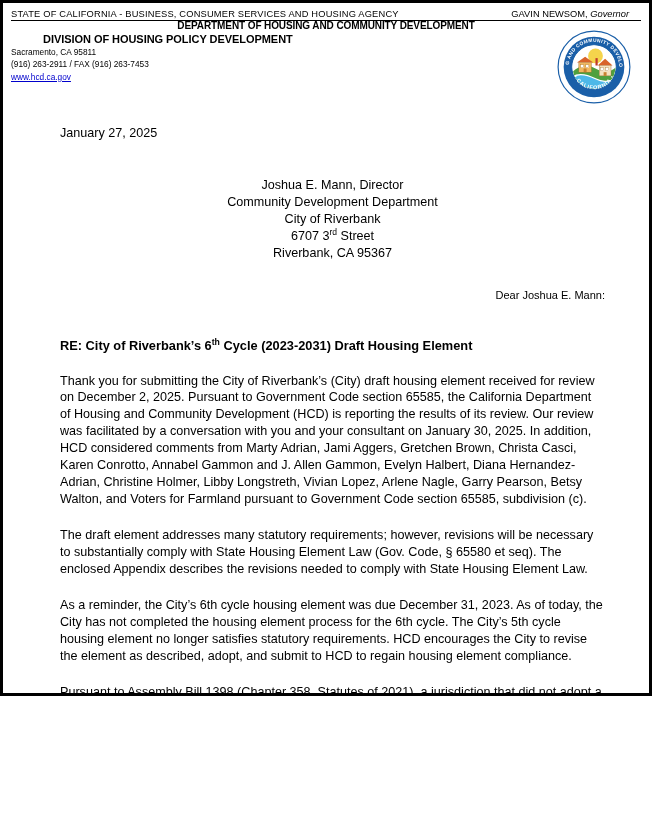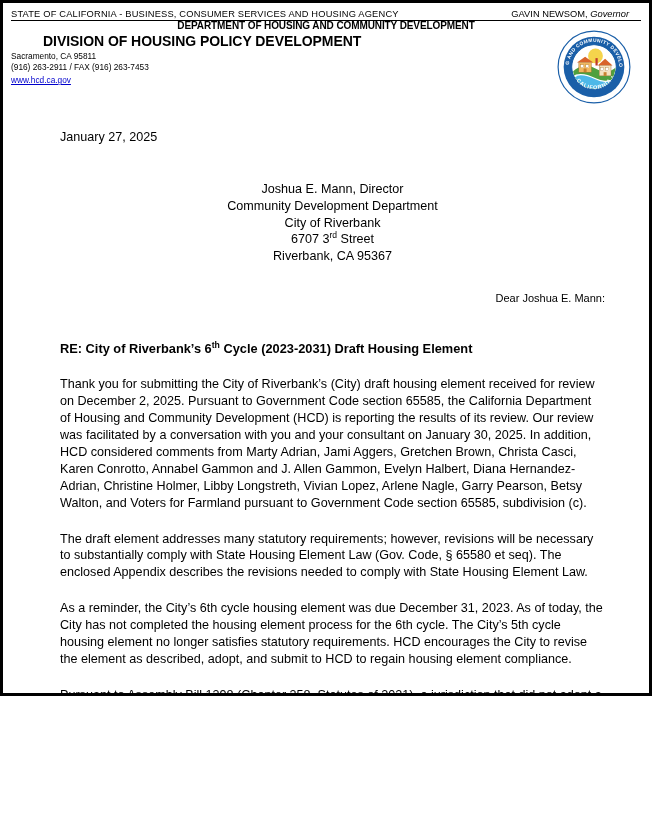--- a/index.html
+++ b/index.html
@@ -49,21 +49,21 @@
   }
   .dept-name {
     font-size: 10px;
     font-weight: bold;
     letter-spacing: -0.1px;
     margin-top: 0;
     line-height: 1.05;
     text-align: center;
   }
   .division-name {
-    font-size: 14px;
+    font-size: 11px;
     font-weight: bold;
     letter-spacing: -0.05px;
     line-height: 1.15;
     margin-top: 1px;
     padding-left: 32px;
   }
   .addr {
     font-size: 8.3px;
     line-height: 1.42;
     margin-top: 2px;

